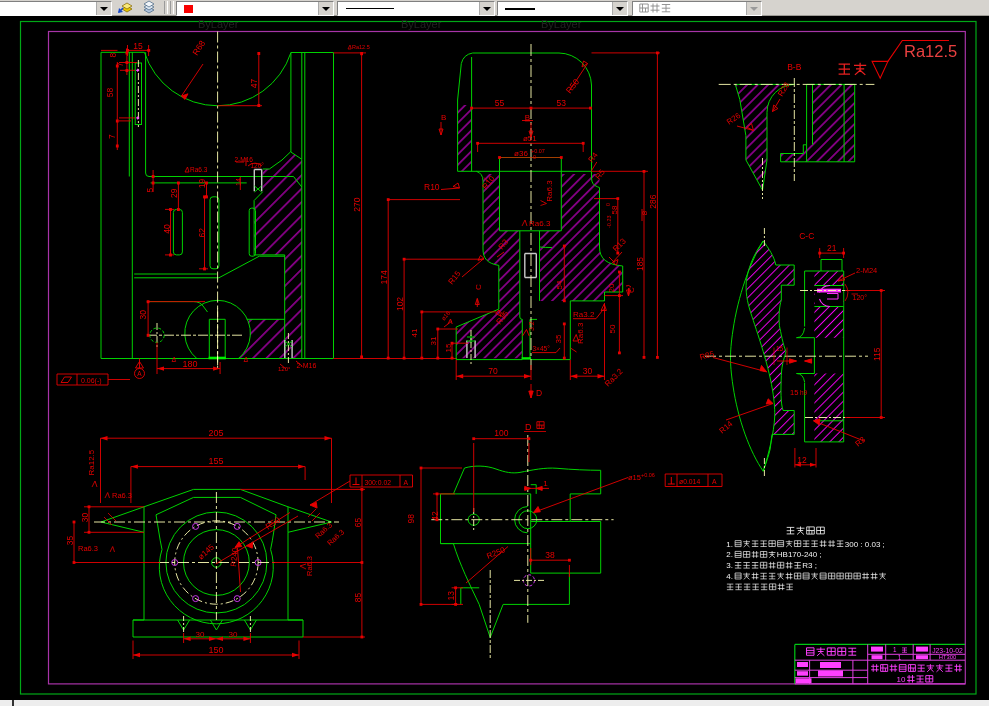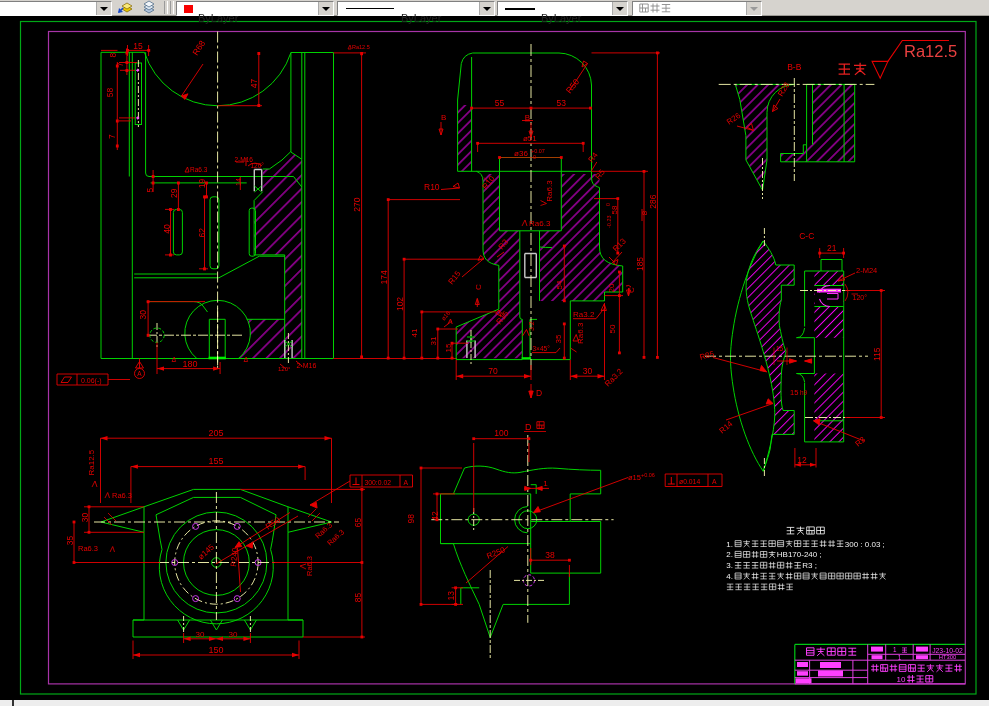--- a/index.html
+++ b/index.html
@@ -2,21 +2,21 @@
 <html><head>
 <meta charset="utf-8">
 <style>
 html,body{margin:0;padding:0;background:#000;}
 #wrap{position:relative;width:989px;height:706px;overflow:hidden;background:#000;font-family:"Liberation Sans",sans-serif;}
 #toolbar{position:absolute;left:0;top:0;width:989px;height:15px;background:#d6d3ce;border-bottom:1px solid #9c9a94;}
 .combo{position:absolute;top:1px;height:13px;background:#fff;border:1px solid #808080;border-right-color:#fff;border-bottom-color:#fff;}
 .cbtn{position:absolute;right:0;top:0;width:14px;height:13px;background:#d6d3ce;border-left:1px solid #aaa;}
 .cbtn:after{content:"";position:absolute;left:3px;top:5px;border:4px solid transparent;border-top:4px solid #000;}
 .cbtn.gray:after{border-top-color:#9a9a9a;}
-.ctext{position:absolute;top:10px;font-size:11px;color:#222;font-family:"Liberation Sans",sans-serif;}
+.ctext{position:absolute;top:16px;font-size:11px;color:#222;font-family:"Liberation Sans",sans-serif;}
 .tbicon{position:absolute;top:0px;width:22px;height:15px;}
 .sep{position:absolute;top:1px;width:2px;height:13px;border-left:1px solid #9a9a9a;border-right:1px solid #fff;}
 #strip{position:absolute;left:0;top:700px;width:989px;height:6px;background:#ededed;}
 #canvas{position:absolute;left:0;top:0;width:989px;height:706px;}
 </style>
 </head>
 <body>
 <div id="wrap">
 <svg id="canvas" width="989" height="706" viewBox="0 0 989 706">
 <defs>

